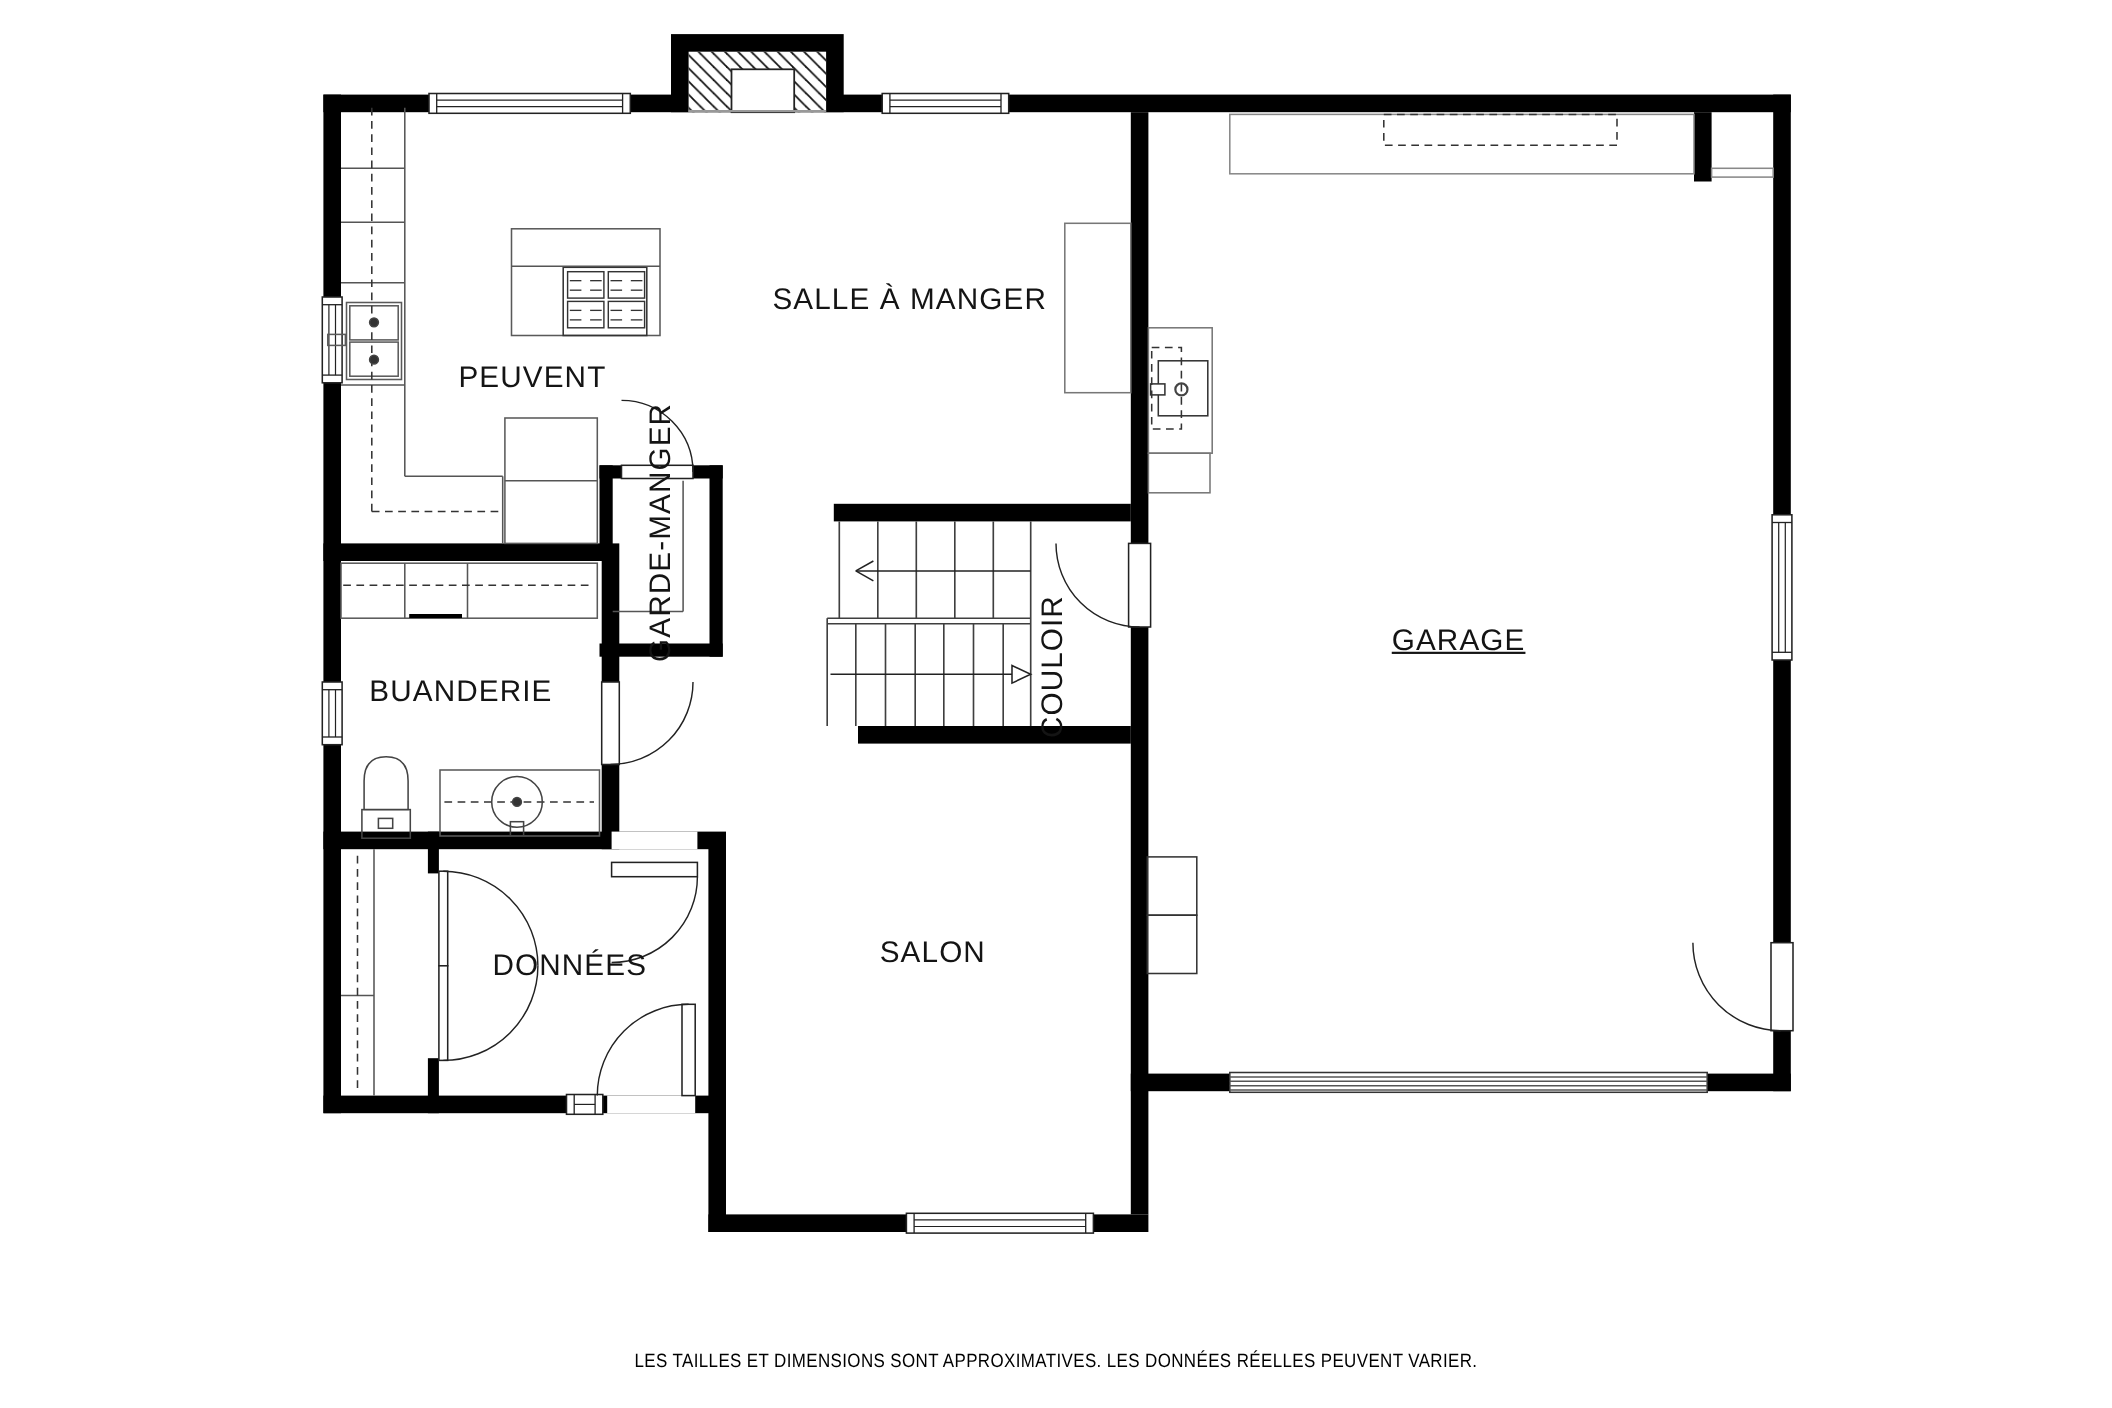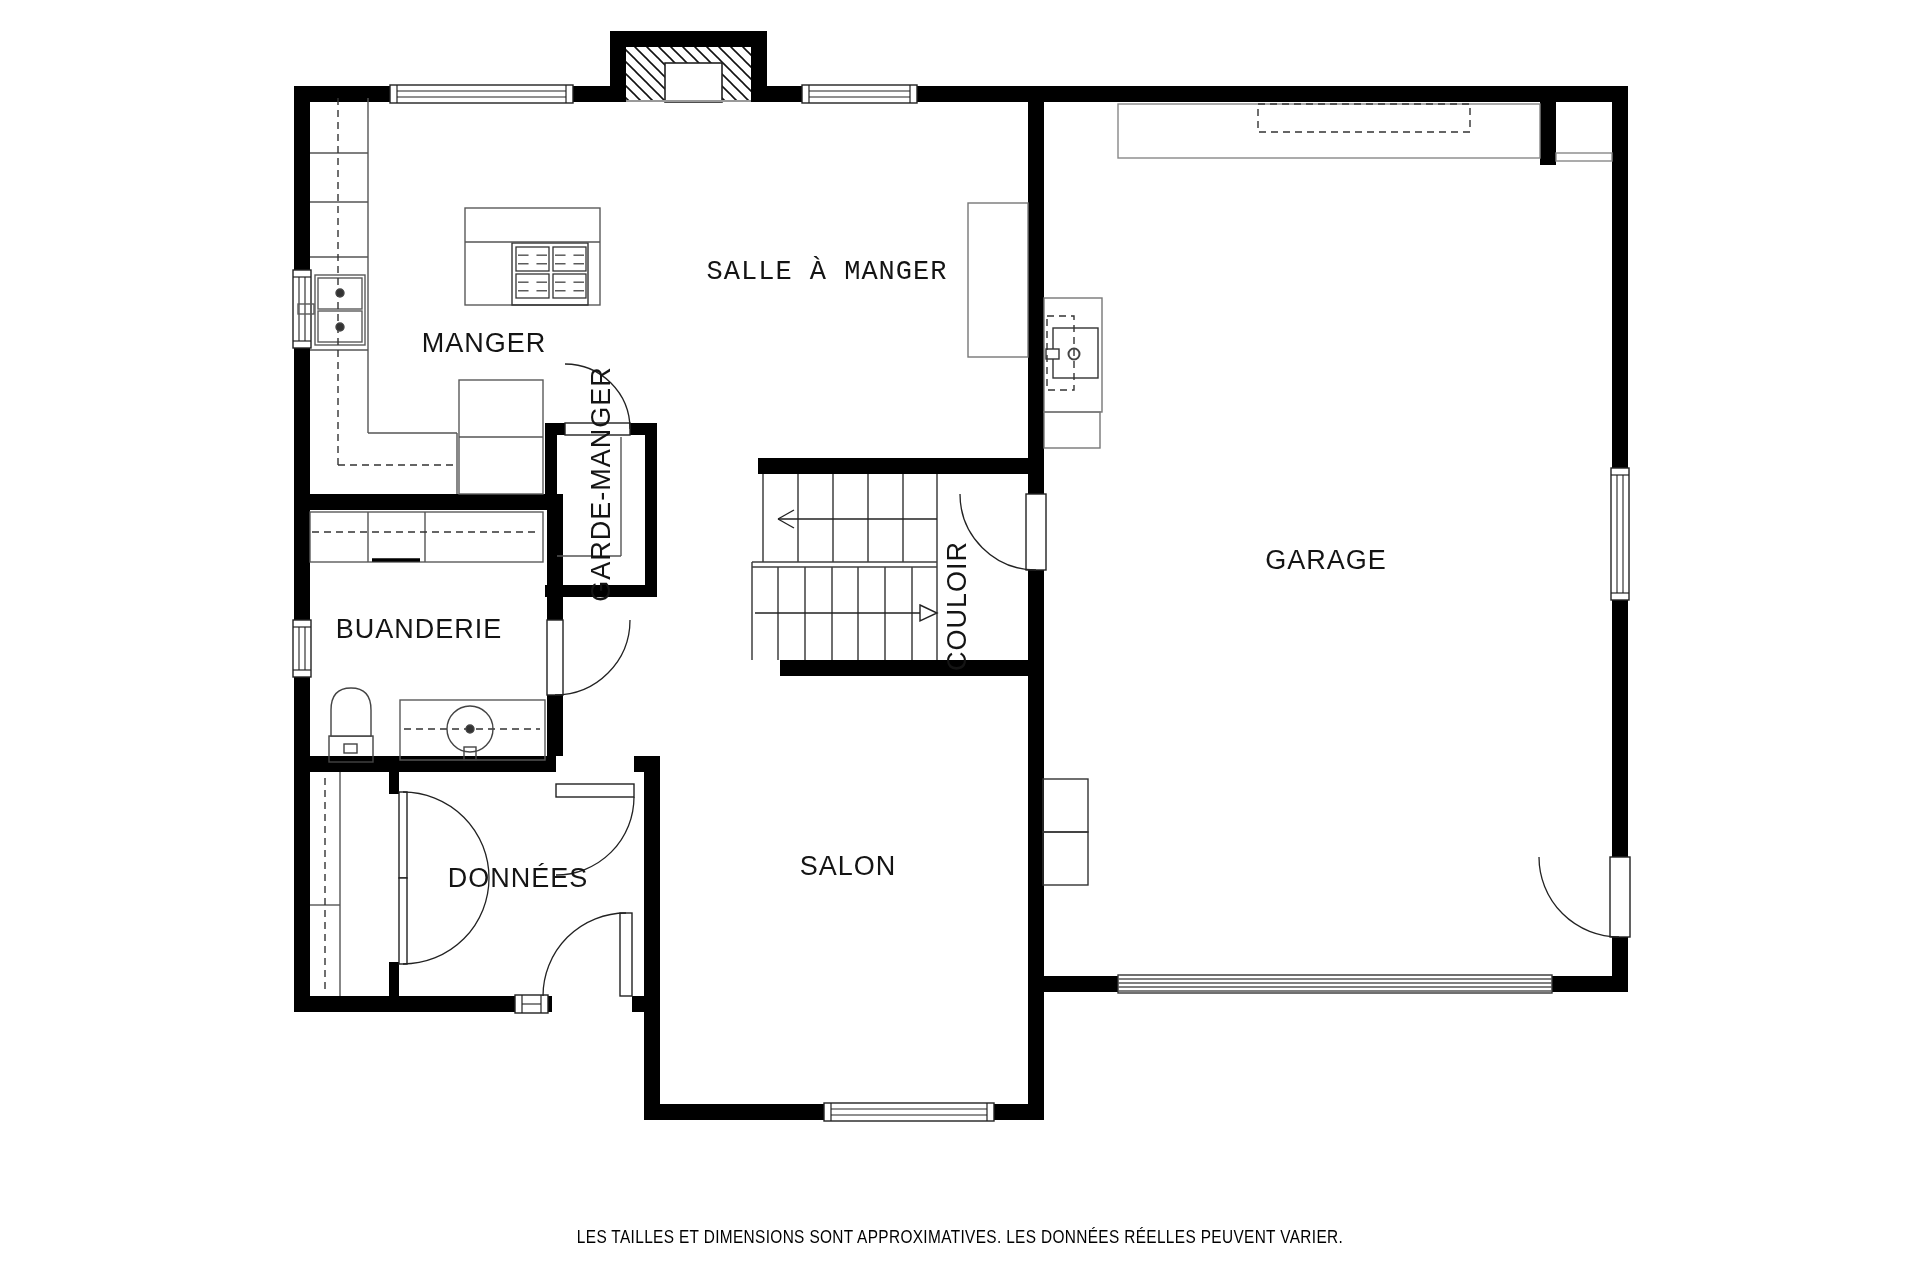--- a/index.html
+++ b/index.html
@@ -197,23 +197,23 @@
       <line x1="536.46" y1="282.16" x2="547" y2="282.16" stroke="#333" stroke-width="1.2"></line>
       <line x1="518" y1="290.8" x2="528.54" y2="290.8" stroke="#333" stroke-width="1.2"></line>
       <line x1="536.46" y1="290.8" x2="547" y2="290.8" stroke="#333" stroke-width="1.2"></line>
       <rect x="553" y="274" width="33" height="24" fill="none" stroke="#333" stroke-width="1.3"></rect>
       <line x1="555" y1="282.16" x2="565.54" y2="282.16" stroke="#333" stroke-width="1.2"></line>
       <line x1="573.46" y1="282.16" x2="584" y2="282.16" stroke="#333" stroke-width="1.2"></line>
       <line x1="555" y1="290.8" x2="565.54" y2="290.8" stroke="#333" stroke-width="1.2"></line>
       <line x1="573.46" y1="290.8" x2="584" y2="290.8" stroke="#333" stroke-width="1.2"></line>
     </svg>
   <div>
-    <div class="room-label" style="left: 484px; top: 343px;">MANGER</div>
-    <div class="room-label" style="left: 827px; top: 272px; font-family: Liberation Mono, monospace;">SALLE À MANGER</div>
+    <div class="room-label" style="left: 484px; top: 343px;">PEUVENT</div>
+    <div class="room-label" style="left: 827px; top: 272px;">SALLE À MANGER</div>
     <div class="room-label rot" style="left: 601px; top: 484px;">GARDE-MANGER</div>
     <div class="room-label" style="left: 419px; top: 629px;">BUANDERIE</div>
     <div class="room-label rot" style="left: 957px; top: 606px;">COULOIR</div>
-    <div class="room-label" style="left: 1326px; top: 560px;">GARAGE</div>
+    <div class="room-label" style="left: 1326px; top: 582px; text-decoration: underline;">GARAGE</div>
     <div class="room-label" style="left: 518px; top: 878px;">DONNÉES</div>
     <div class="room-label" style="left: 848px; top: 866px;">SALON</div>
     <div class="disclaimer">LES TAILLES ET DIMENSIONS SONT APPROXIMATIVES. LES DONNÉES RÉELLES PEUVENT VARIER.</div>
   </div>
 </div>
 
 </body></html>

